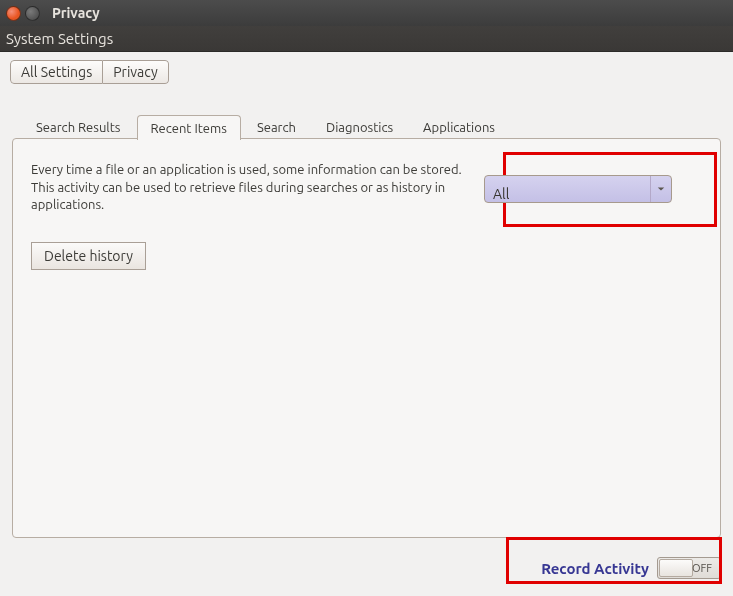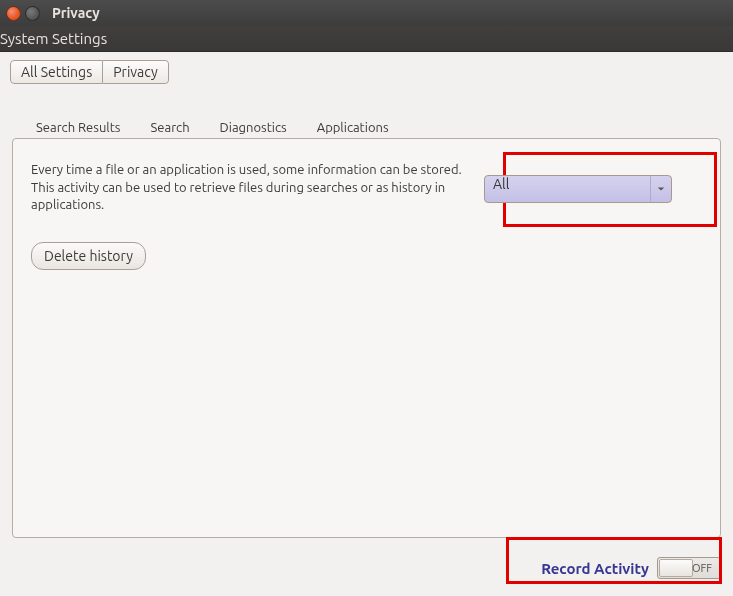--- a/index.html
+++ b/index.html
@@ -26,20 +26,21 @@
   .min-btn { background: radial-gradient(circle at 35% 35%, #7a7a7a, #585858 60%, #444 100%); }
   .title {
     color: #e7e3dd; font-weight: bold; font-size: 14px;
     margin-left: 8px;
   }
   .subheader {
     height: 26px;
     background: linear-gradient(to bottom, #413f3d, #3a3836);
     color: #e7e3dd;
     font-size: 15px;
+    padding-left: 6px;
     display: flex; align-items: center;
     border-bottom: 1px solid #2c2b29;
   }
   .toolbar {
     padding: 8px 10px 0 10px;
     text-decoration: underline;
   }
   .crumb-group {
     display: inline-flex;
     border-radius: 4px;
@@ -110,34 +111,34 @@
     font-size: 13px;
     color: #3c3b37;
     line-height: 1.35;
     margin-bottom: 28px;
     max-width: 480px;
   }
   .btn {
     display: inline-block;
     border: 1px solid #a99f96;
     background: linear-gradient(to bottom, #fbfaf9, #eae5e0);
-    border-radius: 12px;
+    border-radius: 0;
     padding: 5px 12px;
     font-size: 14px;
     color: #3c3b37;
     cursor: pointer;
   }
   .dropdown {
     width: 188px;
     height: 28px;
     border: 1px solid #a79a8d;
     border-radius: 4px;
     background: linear-gradient(to bottom, #d5d2ef, #c4c0e6);
     display: flex;
-    align-items: flex-start;
+    align-items: flex-end;
     padding: 0 8px;
     color: #37352f;
     font-size: 14px;
     cursor: pointer;
     position: relative;
   }
   .dropdown .caret {
     position: absolute;
     right: 6px;
     top: 0; bottom: 0;
@@ -219,20 +220,21 @@
 <div class="toolbar">
   <div class="crumb-group">
     <div class="crumb">All Settings</div>
     <div class="crumb">Privacy</div>
   </div>
 </div>
 
 <div class="tabs-region">
   <div class="tabs-bar">
     <div class="tab">Search Results</div>
+    <div class="tab active">Recent Items</div>
     <div class="tab">Search</div>
     <div class="tab">Diagnostics</div>
     <div class="tab">Applications</div>
   </div>
 
   <div class="tab-panel">
     <div class="highlight hl1"></div>
 
     <div class="content-row">
       <div class="left-col">

